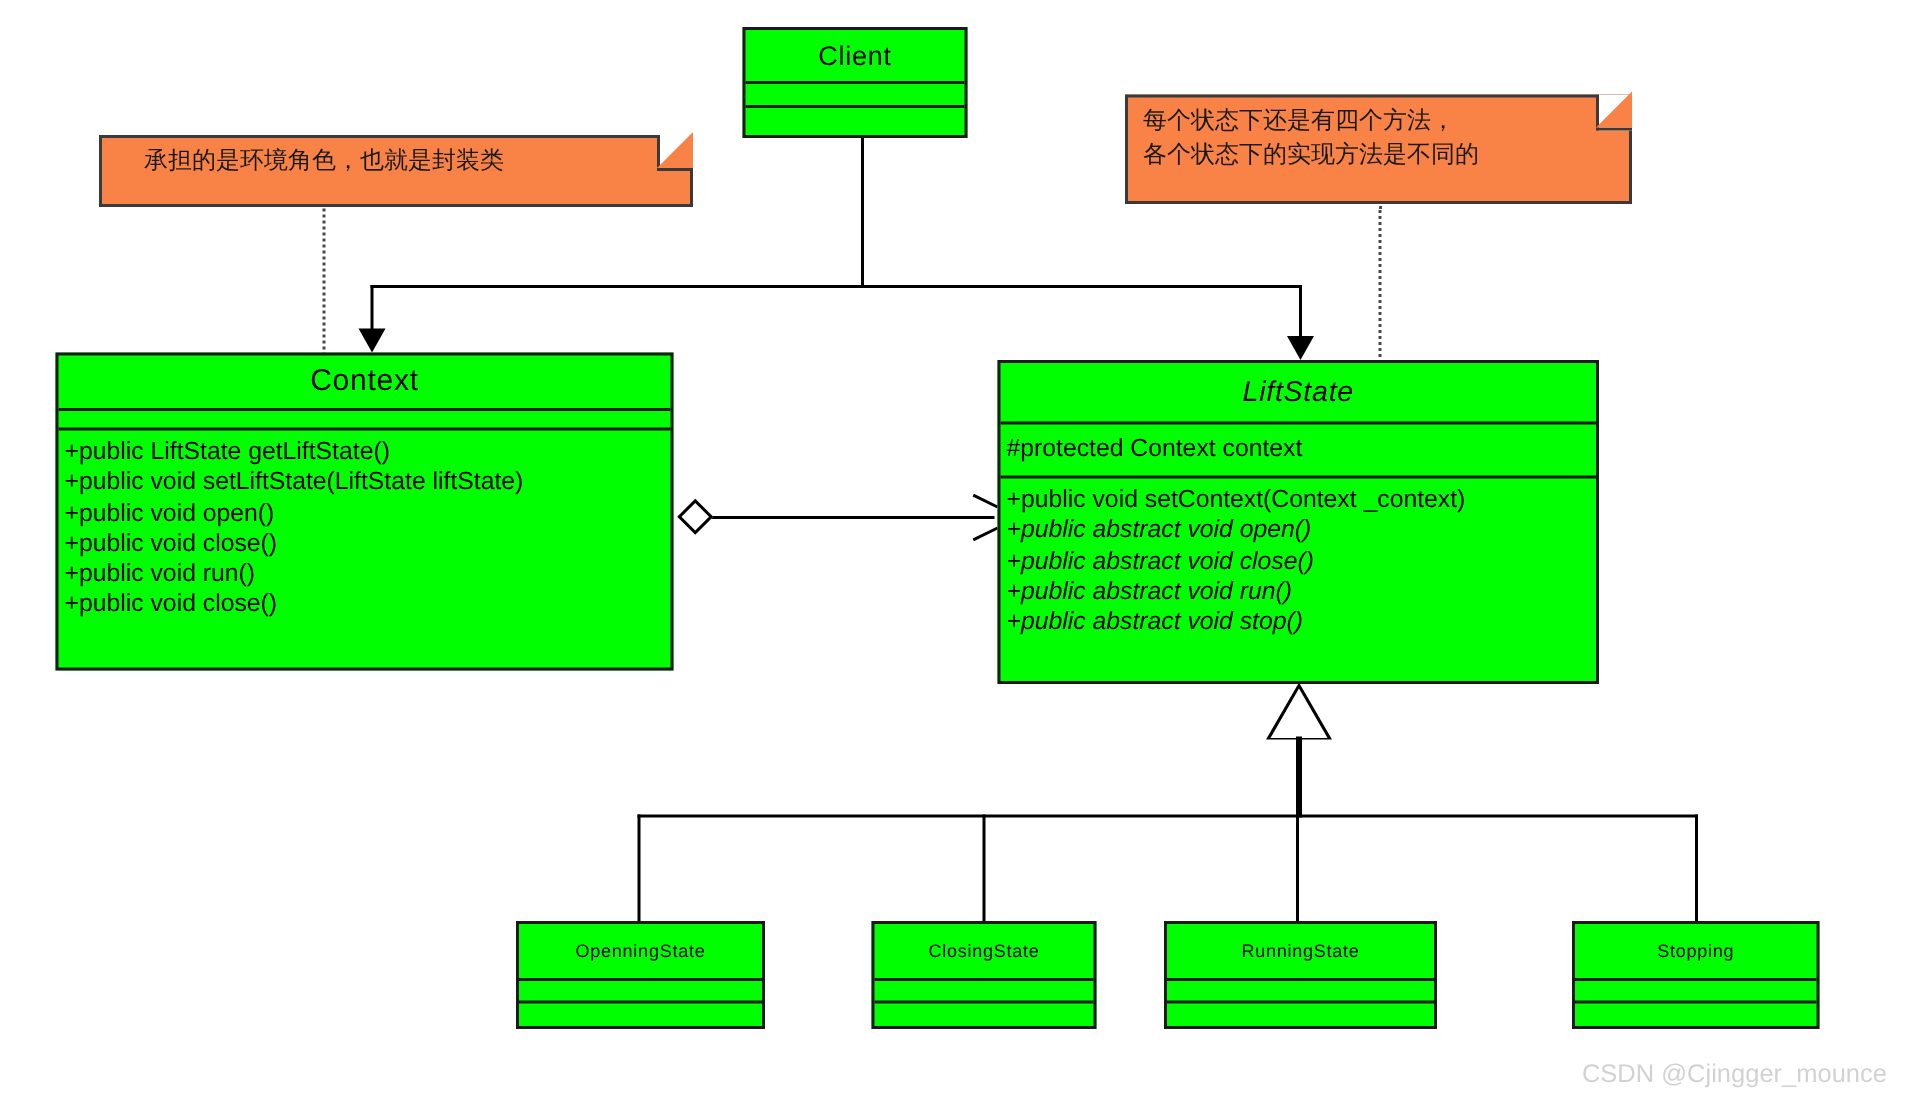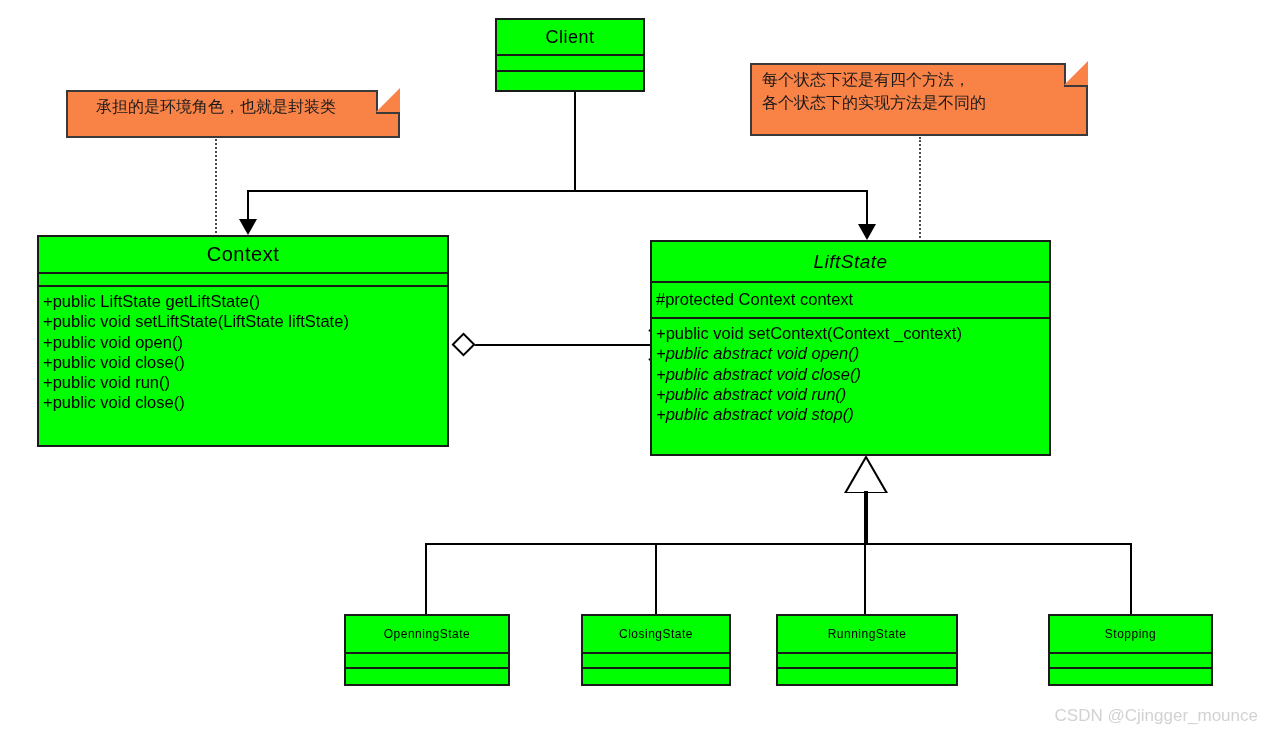--- a/index.html
+++ b/index.html
@@ -69,21 +69,21 @@
   #class-client .c-empty-1 { height: 16px; }
   #class-client .c-empty-2 { height: 18px; }
 
   
   #class-context { left: 37px; top: 235px; width: 412px; height: 212px; }
   #class-context .uml-title { height: 37px; font-size: 20px; }
   #class-context .c-empty-1 { height: 13px; }
   #class-context .c-methods { padding-top: 4px; font-size: 16.5px; }
 
   
-  #class-liftstate { left: 650px; top: 240px; width: 401px; height: 216px; }
+  #class-liftstate { left: 665px; top: 240px; width: 401px; height: 216px; }
   #class-liftstate .uml-title { height: 41px; font-size: 19px; }
   #class-liftstate .c-attrs { height: 36px; font-size: 16.5px; padding-top: 6px; }
   #class-liftstate .c-methods { padding-top: 4px; font-size: 16.5px; }
 
   
   .uml-sub { width: 166px; height: 72px; top: 614px; }
   .uml-sub .uml-title { height: 38px; font-size: 12px; }
   .uml-sub .c-empty-1 { height: 15px; }
   .uml-sub .c-empty-2 { height: 15px; }
   #class-openningstate { left: 344px; }
@@ -115,21 +115,21 @@
   }
   .uml-note .fold::after {
     content: "";
     position: absolute;
     left: -2px;
     top: -2px;
     width: 0; height: 0;
     border-left: 24px solid transparent;
     border-bottom: 24px solid #f98247;
   }
-  #note-context  { left: 66px;  top: 90px;  width: 334px; height: 48px; padding-left: 28px; }
+  #note-context  { left: 66px;  top: 90px;  width: 396px; height: 48px; padding-left: 28px; }
   #note-liftstate{ left: 750px; top: 63px;  width: 338px; height: 73px; }
   .note-line { display: block; white-space: nowrap; }
 
   
   .line-h, .line-v {
     position: absolute;
     background: #000000;
   }
   .line-h { height: 2px; }
   .line-v { width: 2px; }

